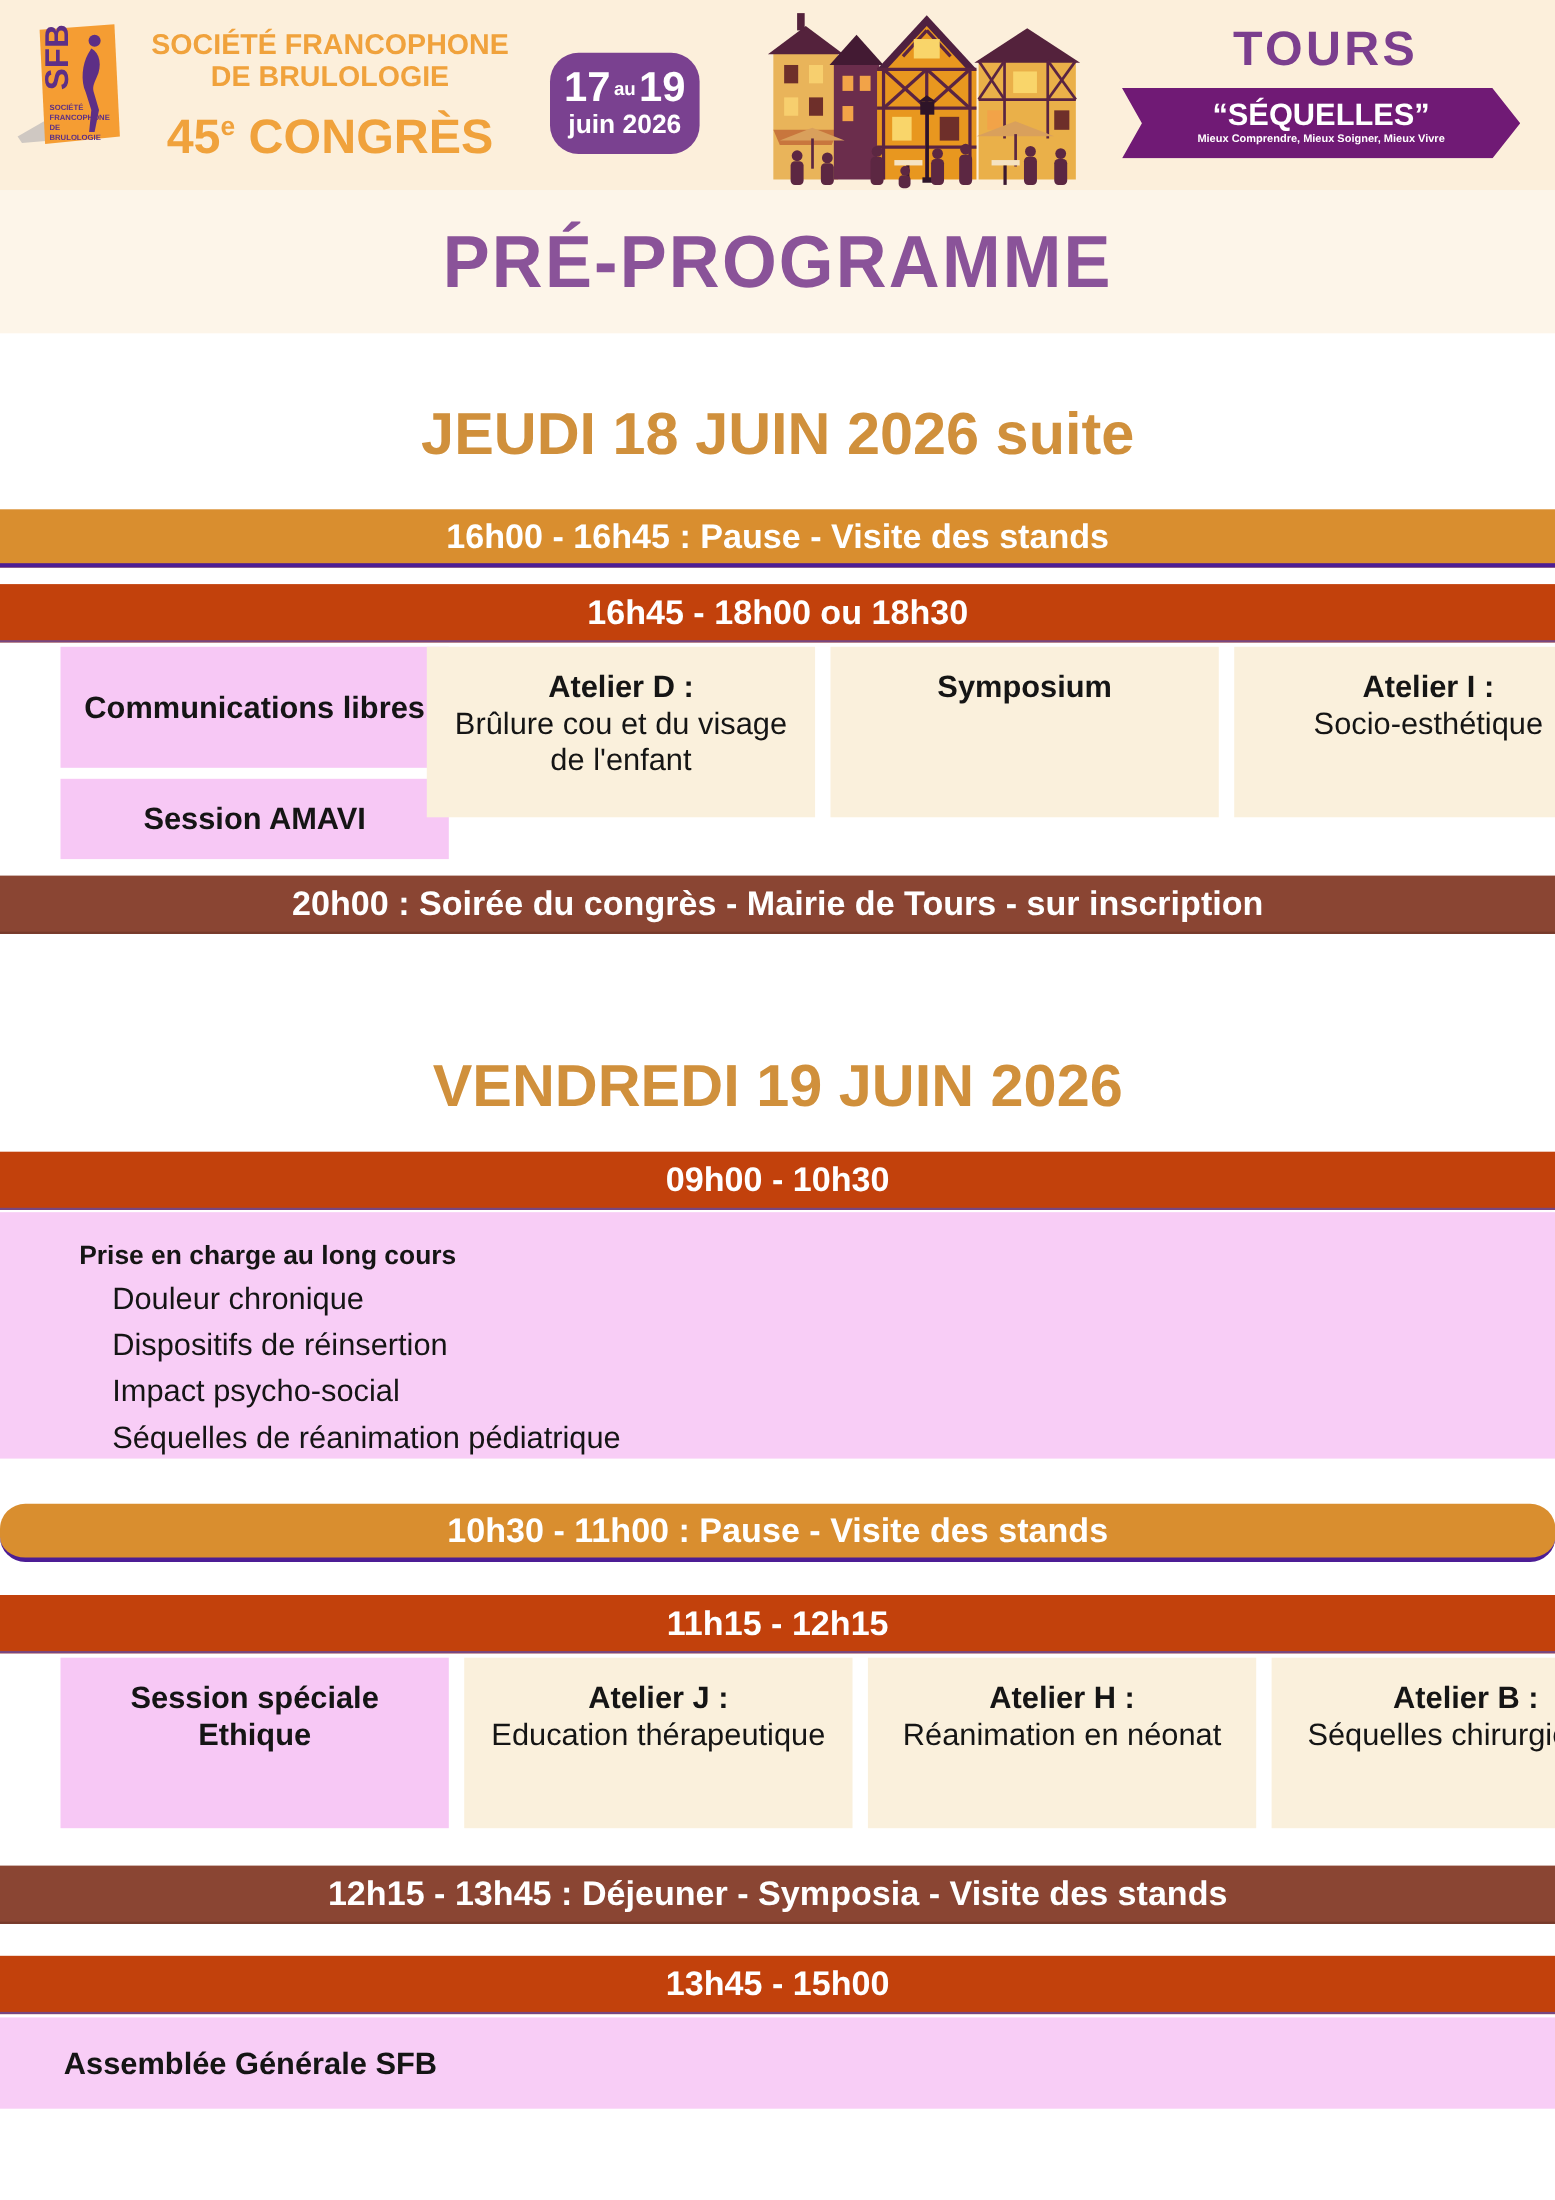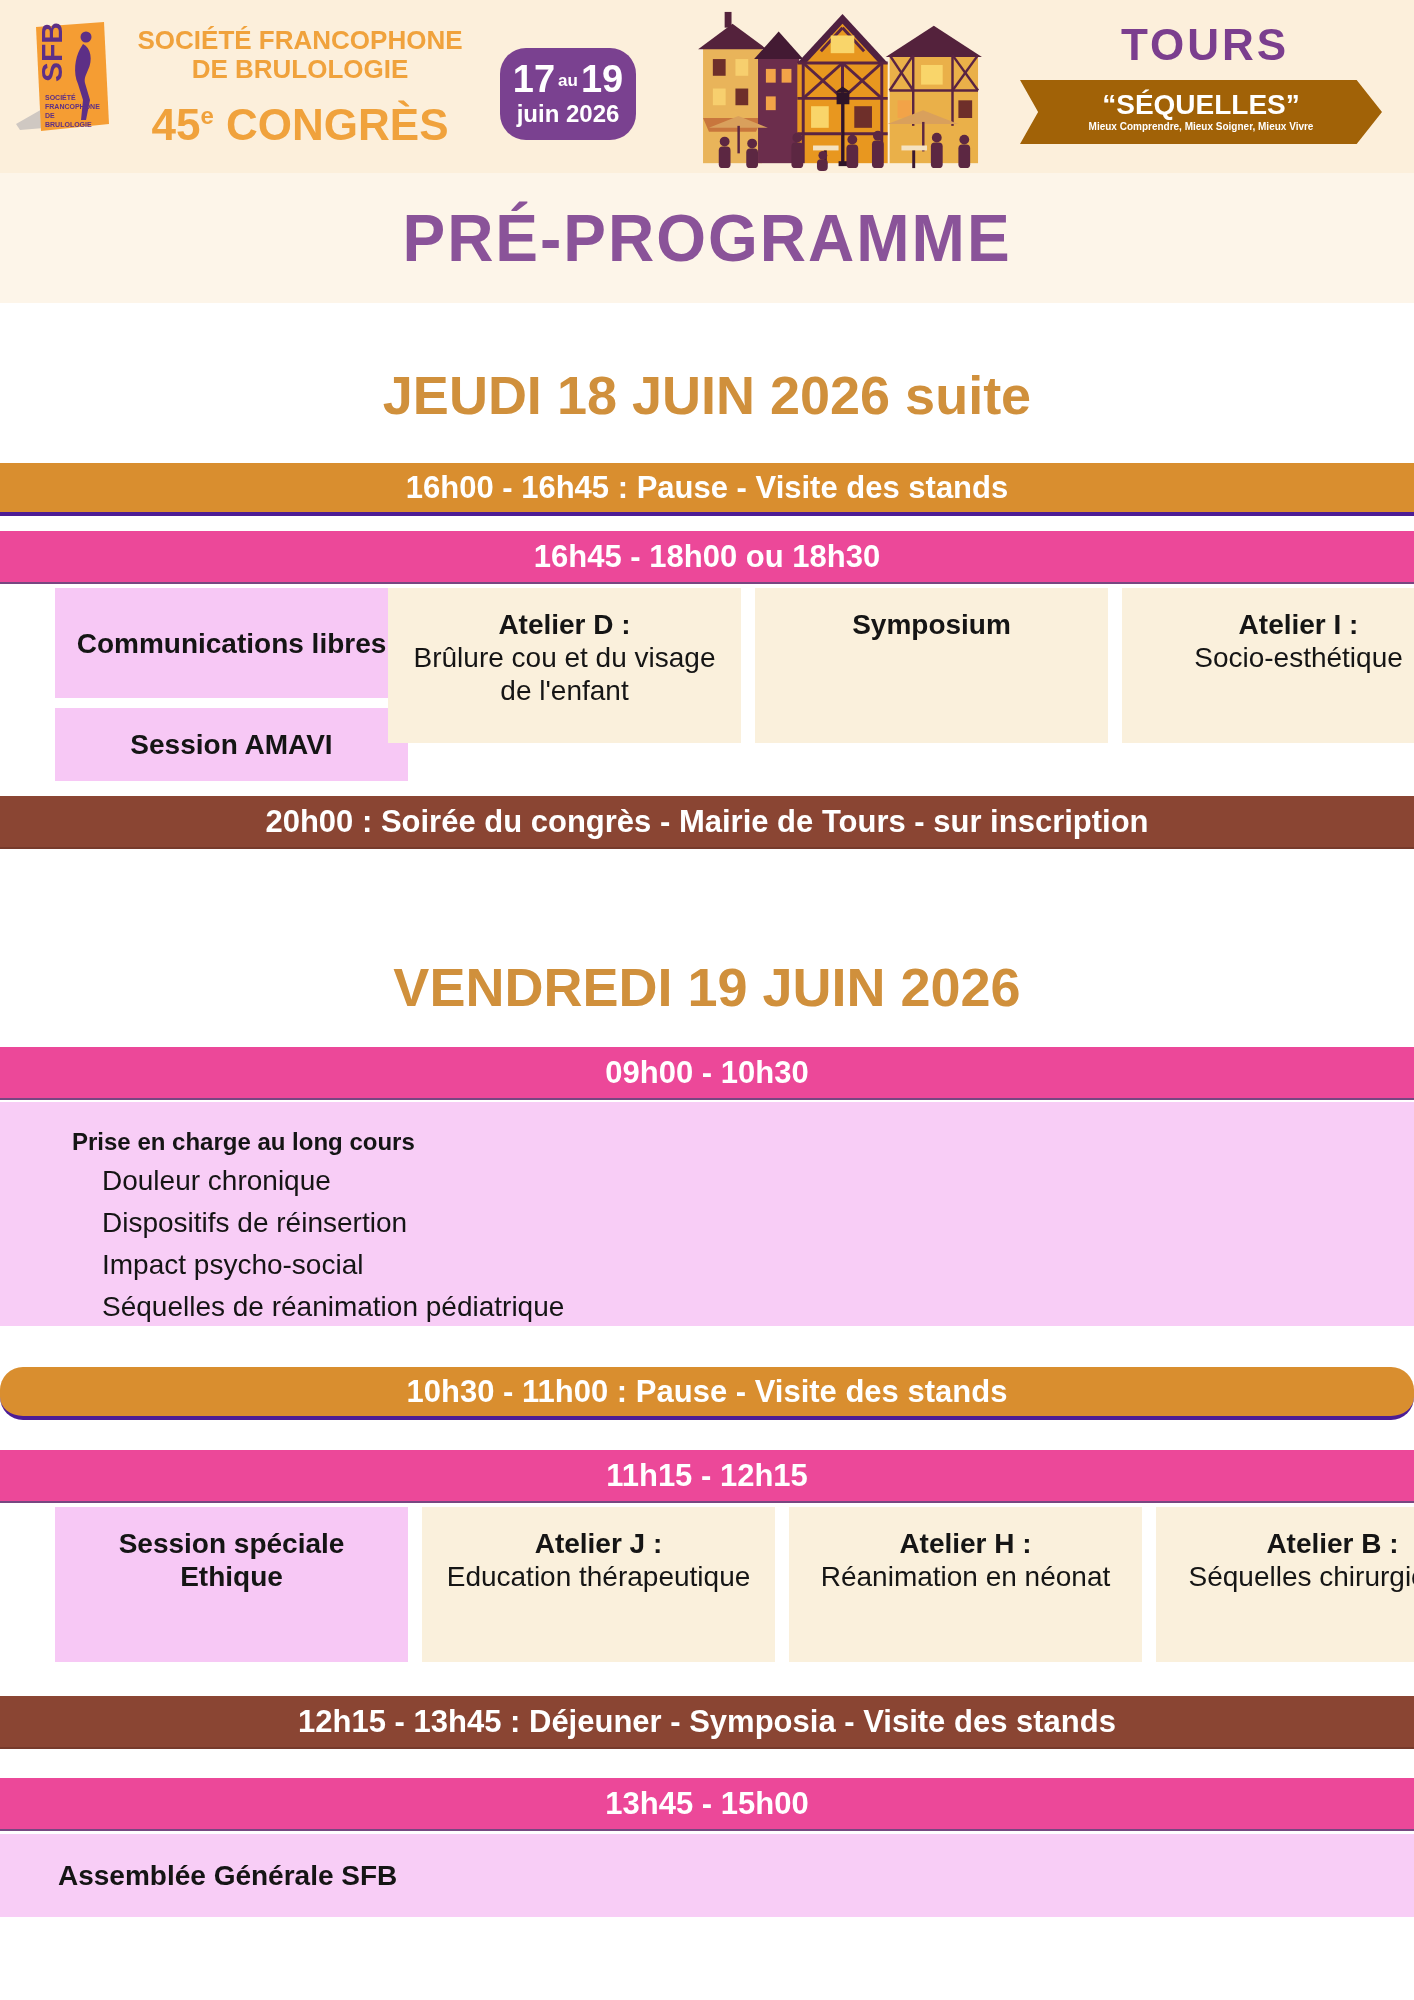--- a/index.html
+++ b/index.html
@@ -14,37 +14,37 @@
   .society .l2{font-size:26px;line-height:29px;}
   .society .congress{font-size:44px;line-height:48px;margin-top:8px;letter-spacing:0px;}
   .society .congress sup{font-size:24px;vertical-align:super;}
   .date-badge{position:absolute;left:500px;top:48px;width:136px;height:92px;background:#7a4190;border-radius:26px;color:#fff;text-align:center;display:flex;flex-direction:column;justify-content:center;}
   .date-badge .row1{font-weight:bold;font-size:38px;line-height:38px;}
   .date-badge .row1 .au{font-size:17px;font-weight:bold;vertical-align:6px;padding:0 3px;}
   .date-badge .row2{font-weight:bold;font-size:24px;line-height:28px;}
   .illu-svg{position:absolute;left:695px;top:8px;}
   .city-block{position:absolute;left:1020px;top:20px;width:370px;text-align:center;}
   .city-name{color:#7b3e8e;font-weight:bold;font-size:44px;letter-spacing:3px;}
-  .theme-banner{margin-top:10px;width:362px;height:64px;background:#a16207;color:#fff;text-align:center;
+  .theme-banner{margin-top:10px;width:362px;height:64px;background:#701a75;color:#fff;text-align:center;
     clip-path:polygon(0% 0%,93% 0%,100% 50%,93% 100%,0% 100%,5% 50%);
     display:flex;flex-direction:column;justify-content:center;}
   .theme-banner .t{font-weight:bold;font-size:28px;line-height:30px;}
   .theme-banner .s{font-weight:bold;font-size:10px;line-height:14px;}
 
   
   .title-band{width:100%;height:130px;background:#fdf5e9;display:flex;align-items:center;justify-content:center;}
   .page-title{color:#8a5399;font-weight:bold;font-size:64px;letter-spacing:2px;margin:0;transform:scaleY(1.05);}
 
   
   .day-heading{margin:0;text-align:center;color:#d0903c;font-weight:bold;font-size:54px;line-height:56px;}
   .h-jeudi{margin-top:64px;margin-bottom:38px;}
   .h-vendredi{margin-top:110px;margin-bottom:32px;}
   .band{width:100%;height:53px;display:flex;align-items:center;justify-content:center;color:#ffffff;font-weight:bold;font-size:31px;box-sizing:border-box;}
   .band-orange{background:#d98e2f;border-bottom:4px solid #4c1d95;}
-  .band-purple{background:#ec4899;border-bottom:2px solid #774781;}
+  .band-purple{background:#c2410c;border-bottom:2px solid #774781;}
   .band-brown{background:#8a4533;border-bottom:2px solid #763a2b;}
 
   .cards-row{display:flex;gap:14px;padding:0 40px 0 55px;margin-top:4px;}
   .cards-col{display:flex;flex-direction:column;gap:10px;width:319px;flex:0 0 319px;}
   .card{box-sizing:border-box;width:353px;flex:0 0 auto;text-align:center;color:#151515;font-size:28px;line-height:33px;padding:20px 12px;}
   .card-pink{background:#f7c8f5;}
   .card-cream{background:#faf0dc;height:155px;}
   .card .ct{font-weight:bold;}
   .card .cb{font-weight:normal;}
   .card-tall{height:110px;display:flex;align-items:center;justify-content:center;}

